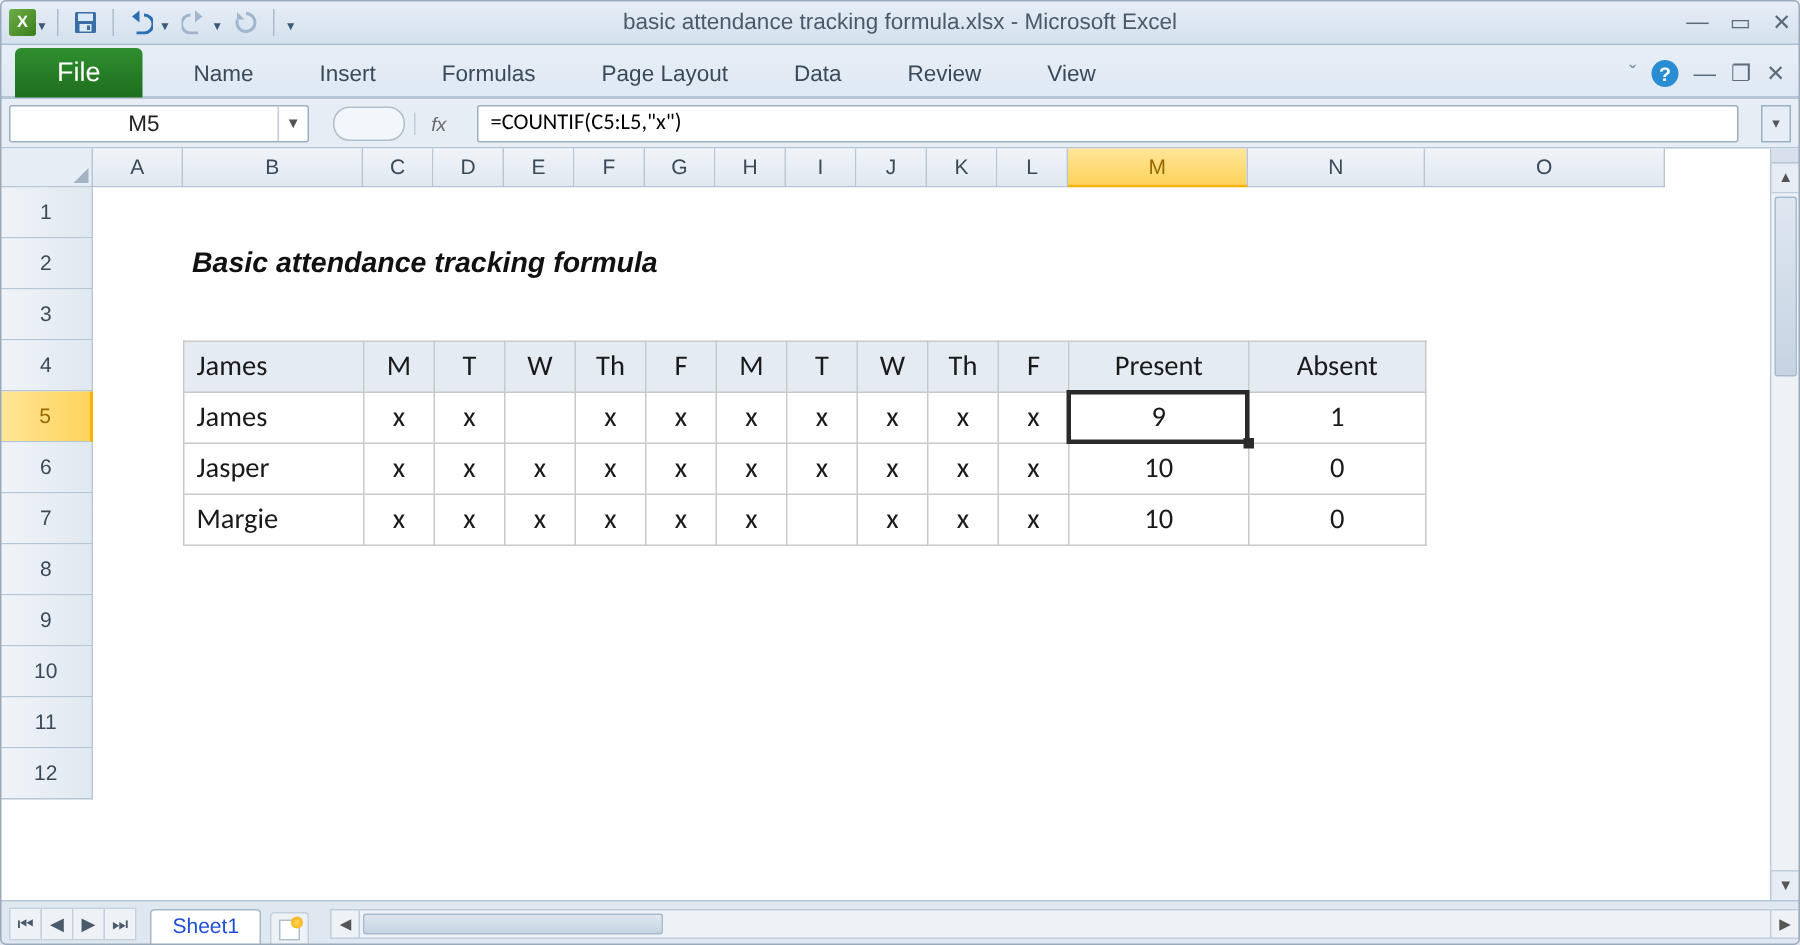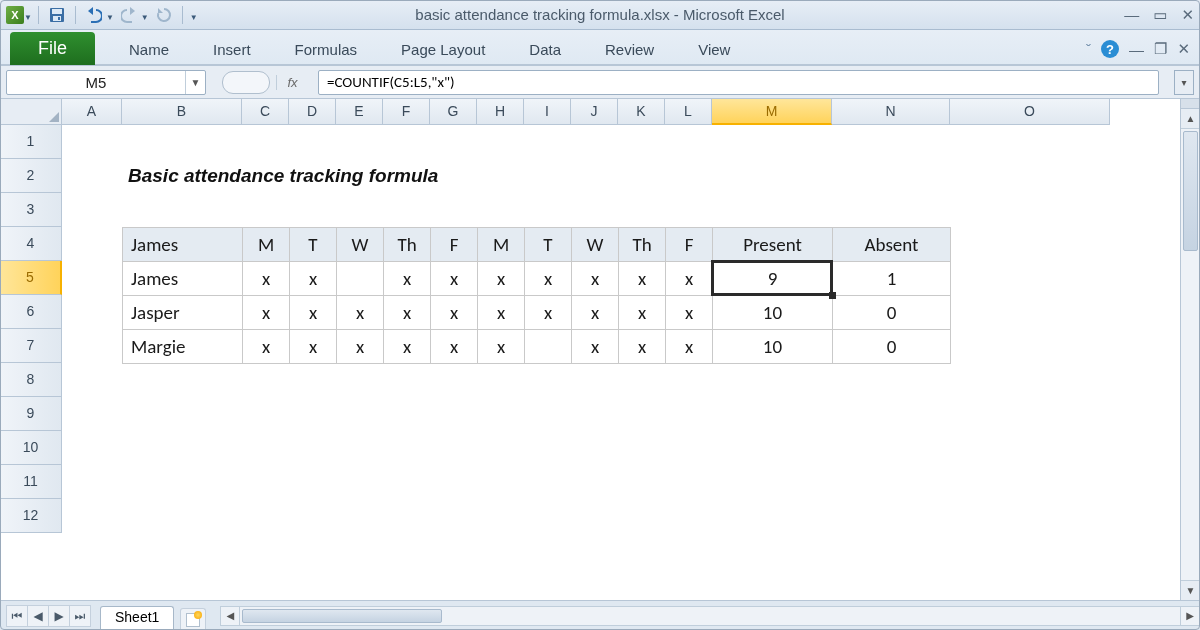--- a/index.html
+++ b/index.html
@@ -201,21 +201,21 @@
     display:flex; align-items:center;
   }
   .nav-arrows { display:flex; padding-left:6px; gap:0; }
   .nav-arrows .nbtn {
     width:22px; height:22px; display:flex; align-items:center; justify-content:center;
     font-size:12px; color:#4a5a6a; border:1px solid #c4d0dd; background:#eef2f7;
     margin-right:-1px;
   }
   .sheet-tab {
     height:24px; background:#fff; border:1px solid #a7b8c9; border-bottom:none;
-    padding:2px 14px; font-size:14px; color:#000000;
+    padding:2px 14px; font-size:14px; color:#1d4ed8;
     border-top-left-radius:3px; border-top-right-radius:3px;
     margin-left:10px; align-self:flex-end;
   }
   .tab-new {
     width:26px; height:22px; margin-left:6px; align-self:flex-end;
     display:flex; align-items:center; justify-content:center;
     border:1px solid #c4d0dd; border-bottom:none; background:#eef2f7;
     border-top-left-radius:3px; border-top-right-radius:3px;
   }
   .tab-new span{

